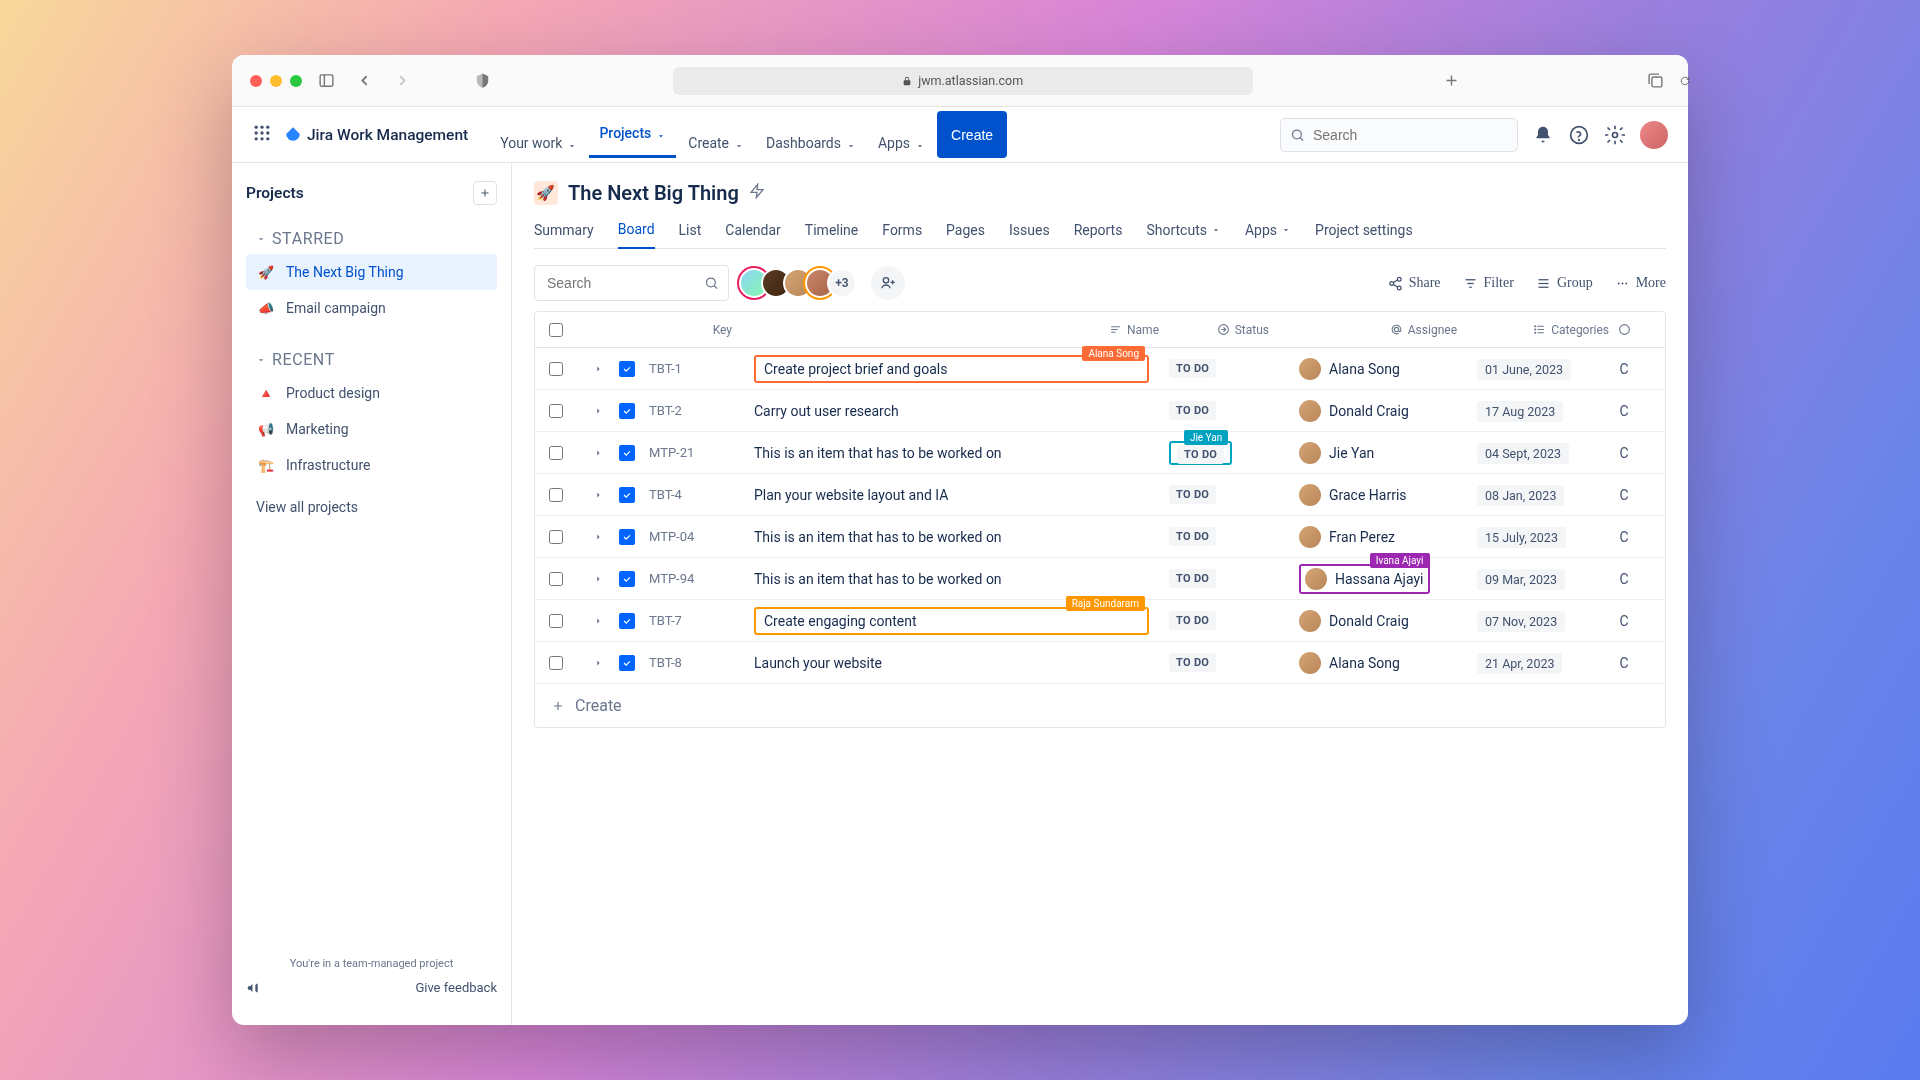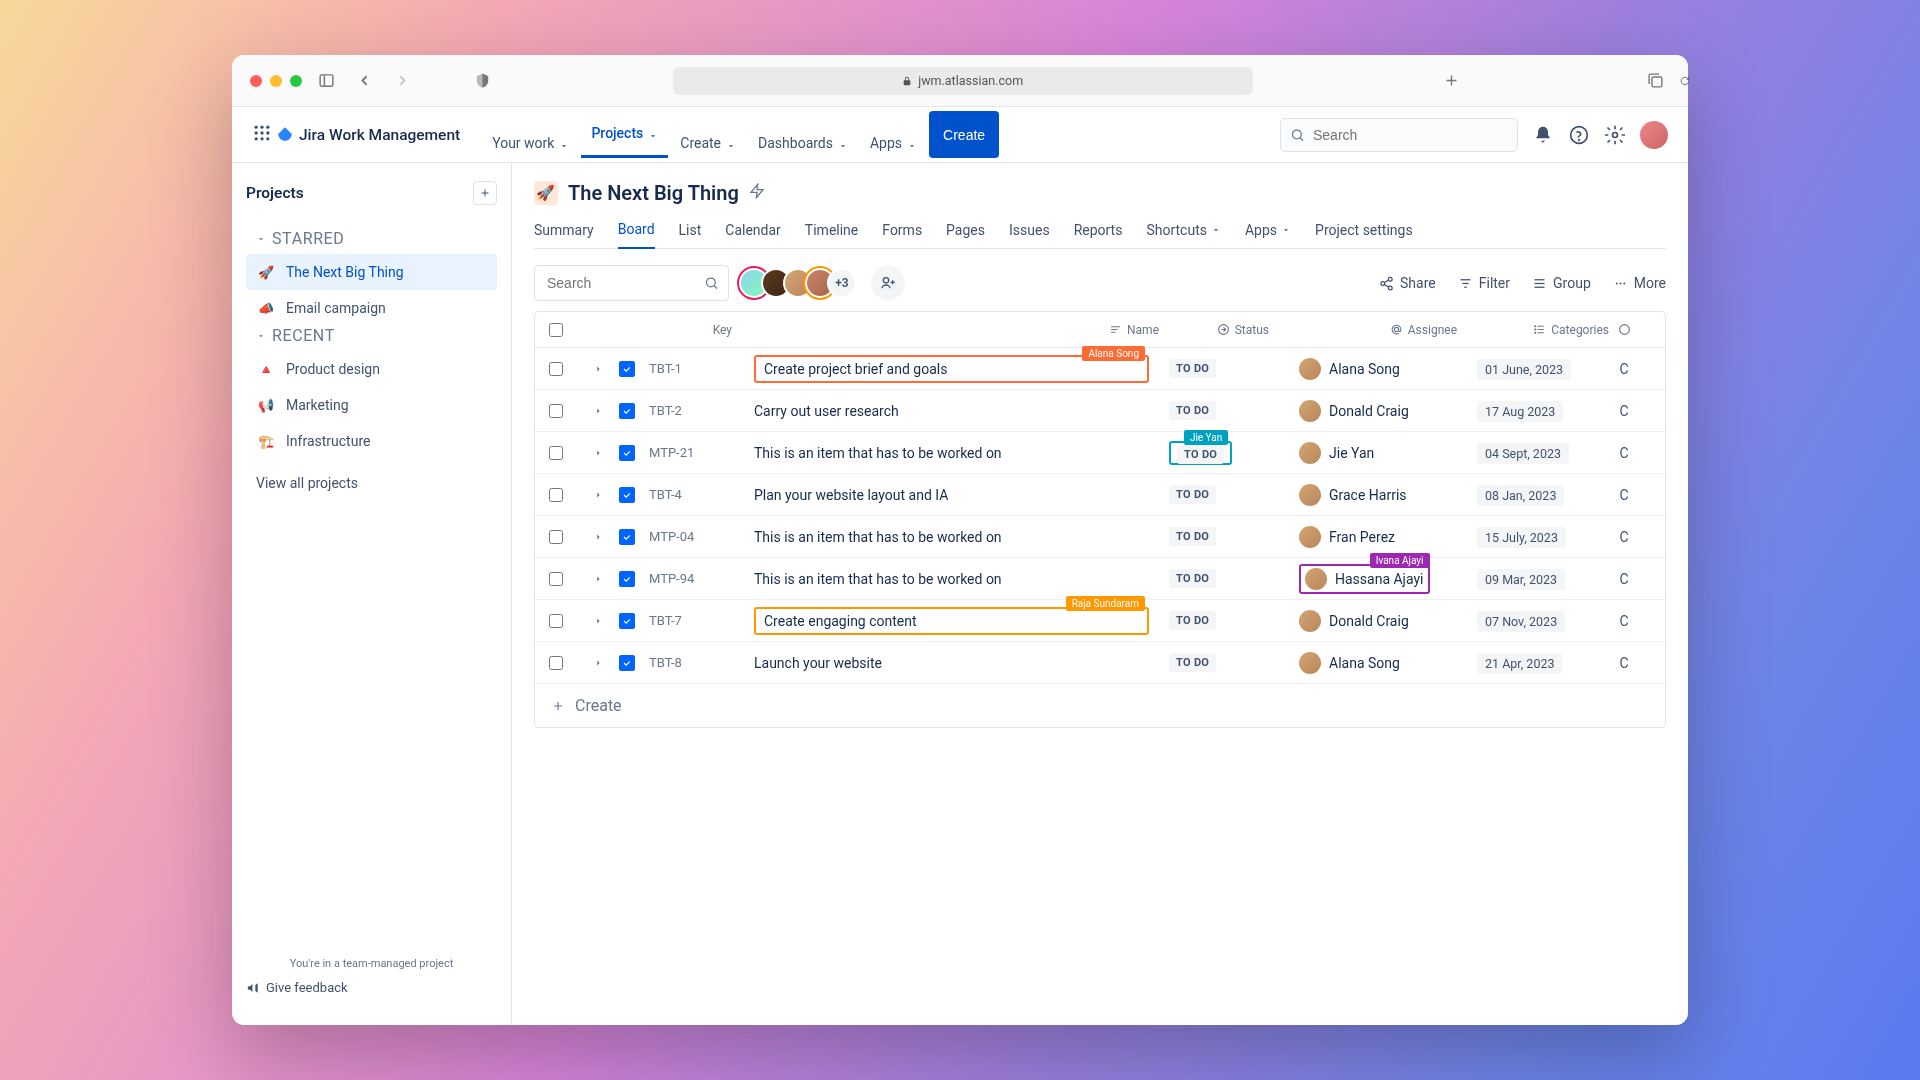--- a/index.html
+++ b/index.html
@@ -13,21 +13,21 @@
 .tr-red { background: #ff5f57; } .tr-yel { background: #febc2e; } .tr-grn { background: #28c840; }
 .tb-icon { width: 28px; height: 20px; color: #777; display: flex; align-items: center; justify-content: center; }
 .tb-icon svg { width: 17px; height: 17px; }
 .nav-ic { padding: 0 4px; }
 .addrbar { flex: 1; max-width: 580px; margin: 0 auto; height: 28px; background: #eaeaea; border-radius: 6px; display: flex; align-items: center; justify-content: center; gap: 6px; color: #555; font-size: 12.5px; }
 .addrbar svg { width: 10px; height: 10px; }
 .tb-right { display: flex; gap: 14px; margin-left: auto; }
 .shield-ic { margin-left: 42px; }
 
 .topnav { height: 56px; border-bottom: 1px solid #e5e5e5; display: flex; align-items: center; padding: 0 20px; gap: 8px; }
-.logo-wrap { display: flex; align-items: center; margin-right: 14px; }
+.logo-wrap { display: flex; align-items: center; gap: 8px; margin-right: 14px; }
 .app-switch { width: 24px; height: 24px; color: #42526e; }
 .app-switch svg { width: 20px; height: 20px; }
 .jira-logo { display: flex; align-items: center; gap: 5px; color: #172b4d; font-weight: 500; font-size: 15.5px; }
 .jira-mark { width: 18px; height: 18px; color: #2684ff; }
 .nav-links { display: flex; gap: 2px; }
 .nav-link { padding: 7px 10px; font-size: 14px; color: #42526e; border-radius: 4px; display: flex; align-items: flex-end; gap: 5px; cursor: pointer; }
 .nav-link svg { width: 10px; height: 10px; }
 .nav-link.active { color: #0052cc; font-weight: 500; border-bottom: 3px solid #0052cc; border-radius: 0; padding-bottom: 14px; padding-top: 14px; }
 .create-btn { background: #0052cc; color: #fff; font-size: 14px; font-weight: 500; padding: 7px 14px; border-radius: 4px; border: none; cursor: pointer; }
 .nav-right { margin-left: auto; display: flex; align-items: center; gap: 14px; }
@@ -44,21 +44,21 @@
 .sb-title { font-size: 15.5px; font-weight: 600; color: #172b4d; }
 .sb-add { width: 24px; height: 24px; border: 1px solid #dfe1e6; border-radius: 4px; display: flex; align-items: center; justify-content: center; color: #42526e; }
 .sb-sect { font-size: 16px; font-weight: 400; color: #6b778c; letter-spacing: 0.6px; margin: 10px 0 6px 10px; display: flex; align-items: center; gap: 6px; }
 .sb-sect svg { width: 10px; height: 10px; }
 .sb-item { display: flex; align-items: center; gap: 10px; padding: 8px 10px; border-radius: 4px; font-size: 14px; color: #42526e; cursor: pointer; }
 .sb-item.active { background: #e9f2ff; color: #0052cc; }
 .sb-icon { width: 20px; height: 20px; border-radius: 3px; display: flex; align-items: center; justify-content: center; font-size: 13px; }
 .sb-link { padding: 10px; font-size: 14px; color: #42526e; cursor: pointer; margin-top: 6px; }
 .sb-footer { margin-top: auto; text-align: center; padding: 12px 0; }
 .sb-footer-txt { font-size: 11px; color: #6b778c; margin-bottom: 10px; }
-.sb-feedback { font-size: 13px; color: #42526e; display: flex; align-items: center; justify-content: flex-start; gap: 6px; }
+.sb-feedback { font-size: 13px; color: #42526e; display: flex; align-items: center; justify-content: space-between; gap: 6px; }
 .sb-feedback svg { width: 14px; height: 14px; }
 
 .main { flex: 1; padding: 18px 22px; overflow: hidden; display: flex; flex-direction: column; }
 .pg-head { display: flex; align-items: center; gap: 10px; margin-bottom: 6px; }
 .pg-icon { width: 24px; height: 24px; border-radius: 4px; background: #ffe8d9; display: flex; align-items: center; justify-content: center; font-size: 15px; }
 .pg-title { font-size: 20px; font-weight: 600; color: #172b4d; }
 .bolt-ic { color: #6b778c; }
 .bolt-ic svg { width: 16px; height: 16px; }
 
 .tabs { display: flex; gap: 24px; border-bottom: 1px solid #e5e5e5; margin-bottom: 16px; }
@@ -74,21 +74,21 @@
 .av { width: 30px; height: 30px; border-radius: 50%; border: 2px solid #fff; margin-left: -8px; display: flex; align-items: center; justify-content: center; font-size: 11px; font-weight: 600; color: #fff; }
 .av:first-child { margin-left: 0; }
 .av1 { background: linear-gradient(135deg,#8fd3f4,#84fab0); outline: 2px solid #e91e63; }
 .av2 { background: linear-gradient(135deg,#5c3a21,#3d2512); }
 .av3 { background: linear-gradient(135deg,#d4a574,#b8865a); }
 .av4 { background: linear-gradient(135deg,#c9856a,#a86548); outline: 2px solid #ff9800; }
 .av-more { background: #f4f5f7; color: #42526e; font-size: 12px; }
 .add-ppl { width: 34px; height: 34px; border-radius: 50%; background: #f4f5f7; display: flex; align-items: center; justify-content: center; color: #42526e; margin-left: 4px; }
 .add-ppl svg { width: 16px; height: 16px; }
 .tb-right-acts { margin-left: auto; display: flex; gap: 22px; }
-.tb-act { display: flex; align-items: center; gap: 6px; font-size: 14px; color: #42526e; cursor: pointer; }
+.tb-act { display: flex; align-items: center; gap: 6px; font-size: 14px; color: #42526e; cursor: pointer; font-family: Liberation Serif, serif; }
 .tb-act svg { width: 15px; height: 15px; }
 
 .table { border: 1px solid #e5e5e5; border-radius: 4px; overflow: hidden; }
 .thead, .trow { display: grid; grid-template-columns: 42px 42px 30px 105px 405px 140px 170px 140px 30px; align-items: center; }
 .thead { height: 36px; border-bottom: 1px solid #e5e5e5; font-size: 12px; color: #6b778c; }
 .th { display: flex; align-items: center; gap: 5px; justify-content: flex-end; }
 .th svg { width: 13px; height: 13px; }
 .th-key { justify-content: flex-end; padding-right: 22px; }
 .th-name { padding-left: 0; }
 .th-status { justify-content: flex-end; padding-right: 30px; }
@@ -286,21 +286,21 @@
             <span>STARRED</span>
           </div>
   <div class="sb-item active">
             <span class="sb-icon">🚀</span>
             <span>The Next Big Thing</span>
           </div>
   <div class="sb-item">
             <span class="sb-icon">📣</span>
             <span>Email campaign</span>
           </div>
-  <div class="sb-sect" style="margin-top:0">
+  <div class="sb-sect" style="margin-top:24px">
             <svg viewBox="0 0 24 24" fill="currentColor">
               <path d="M7 10l5 5 5-5z"></path>
             </svg>
             <span>RECENT</span>
           </div>
   <div class="sb-item">
             <span class="sb-icon">🔺</span>
             <span>Product design</span>
           </div>
   <div class="sb-item">

